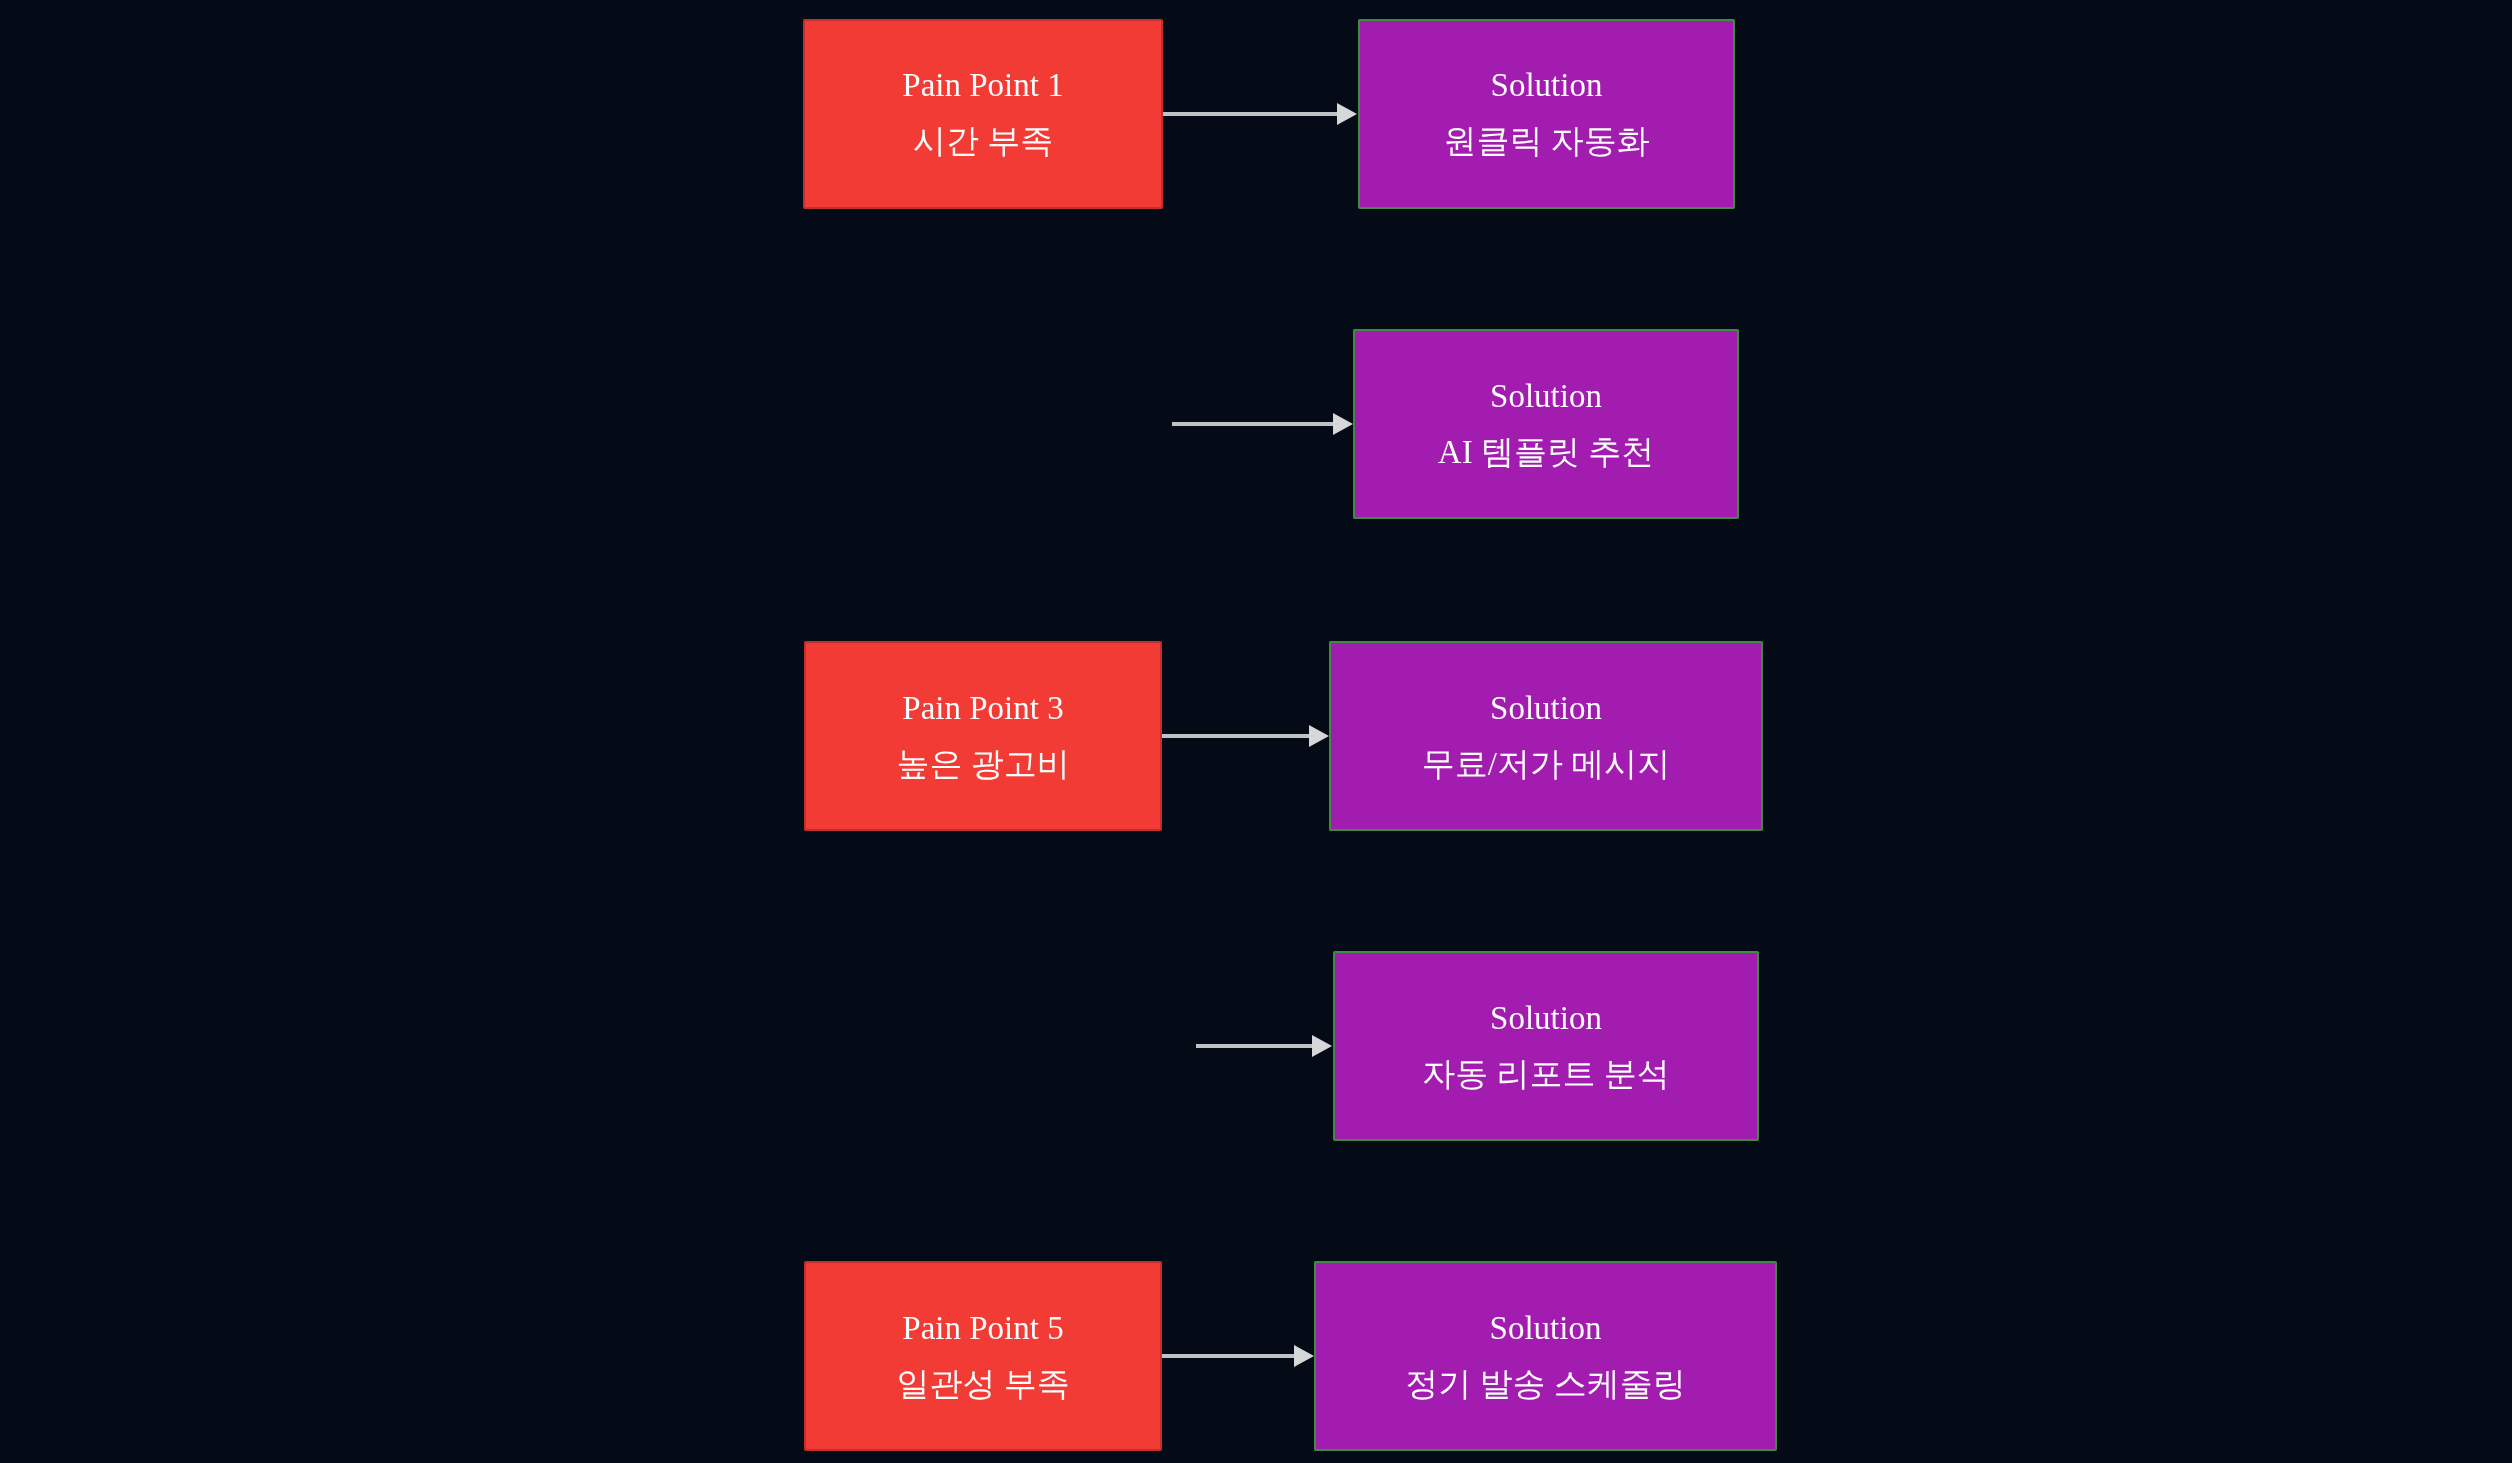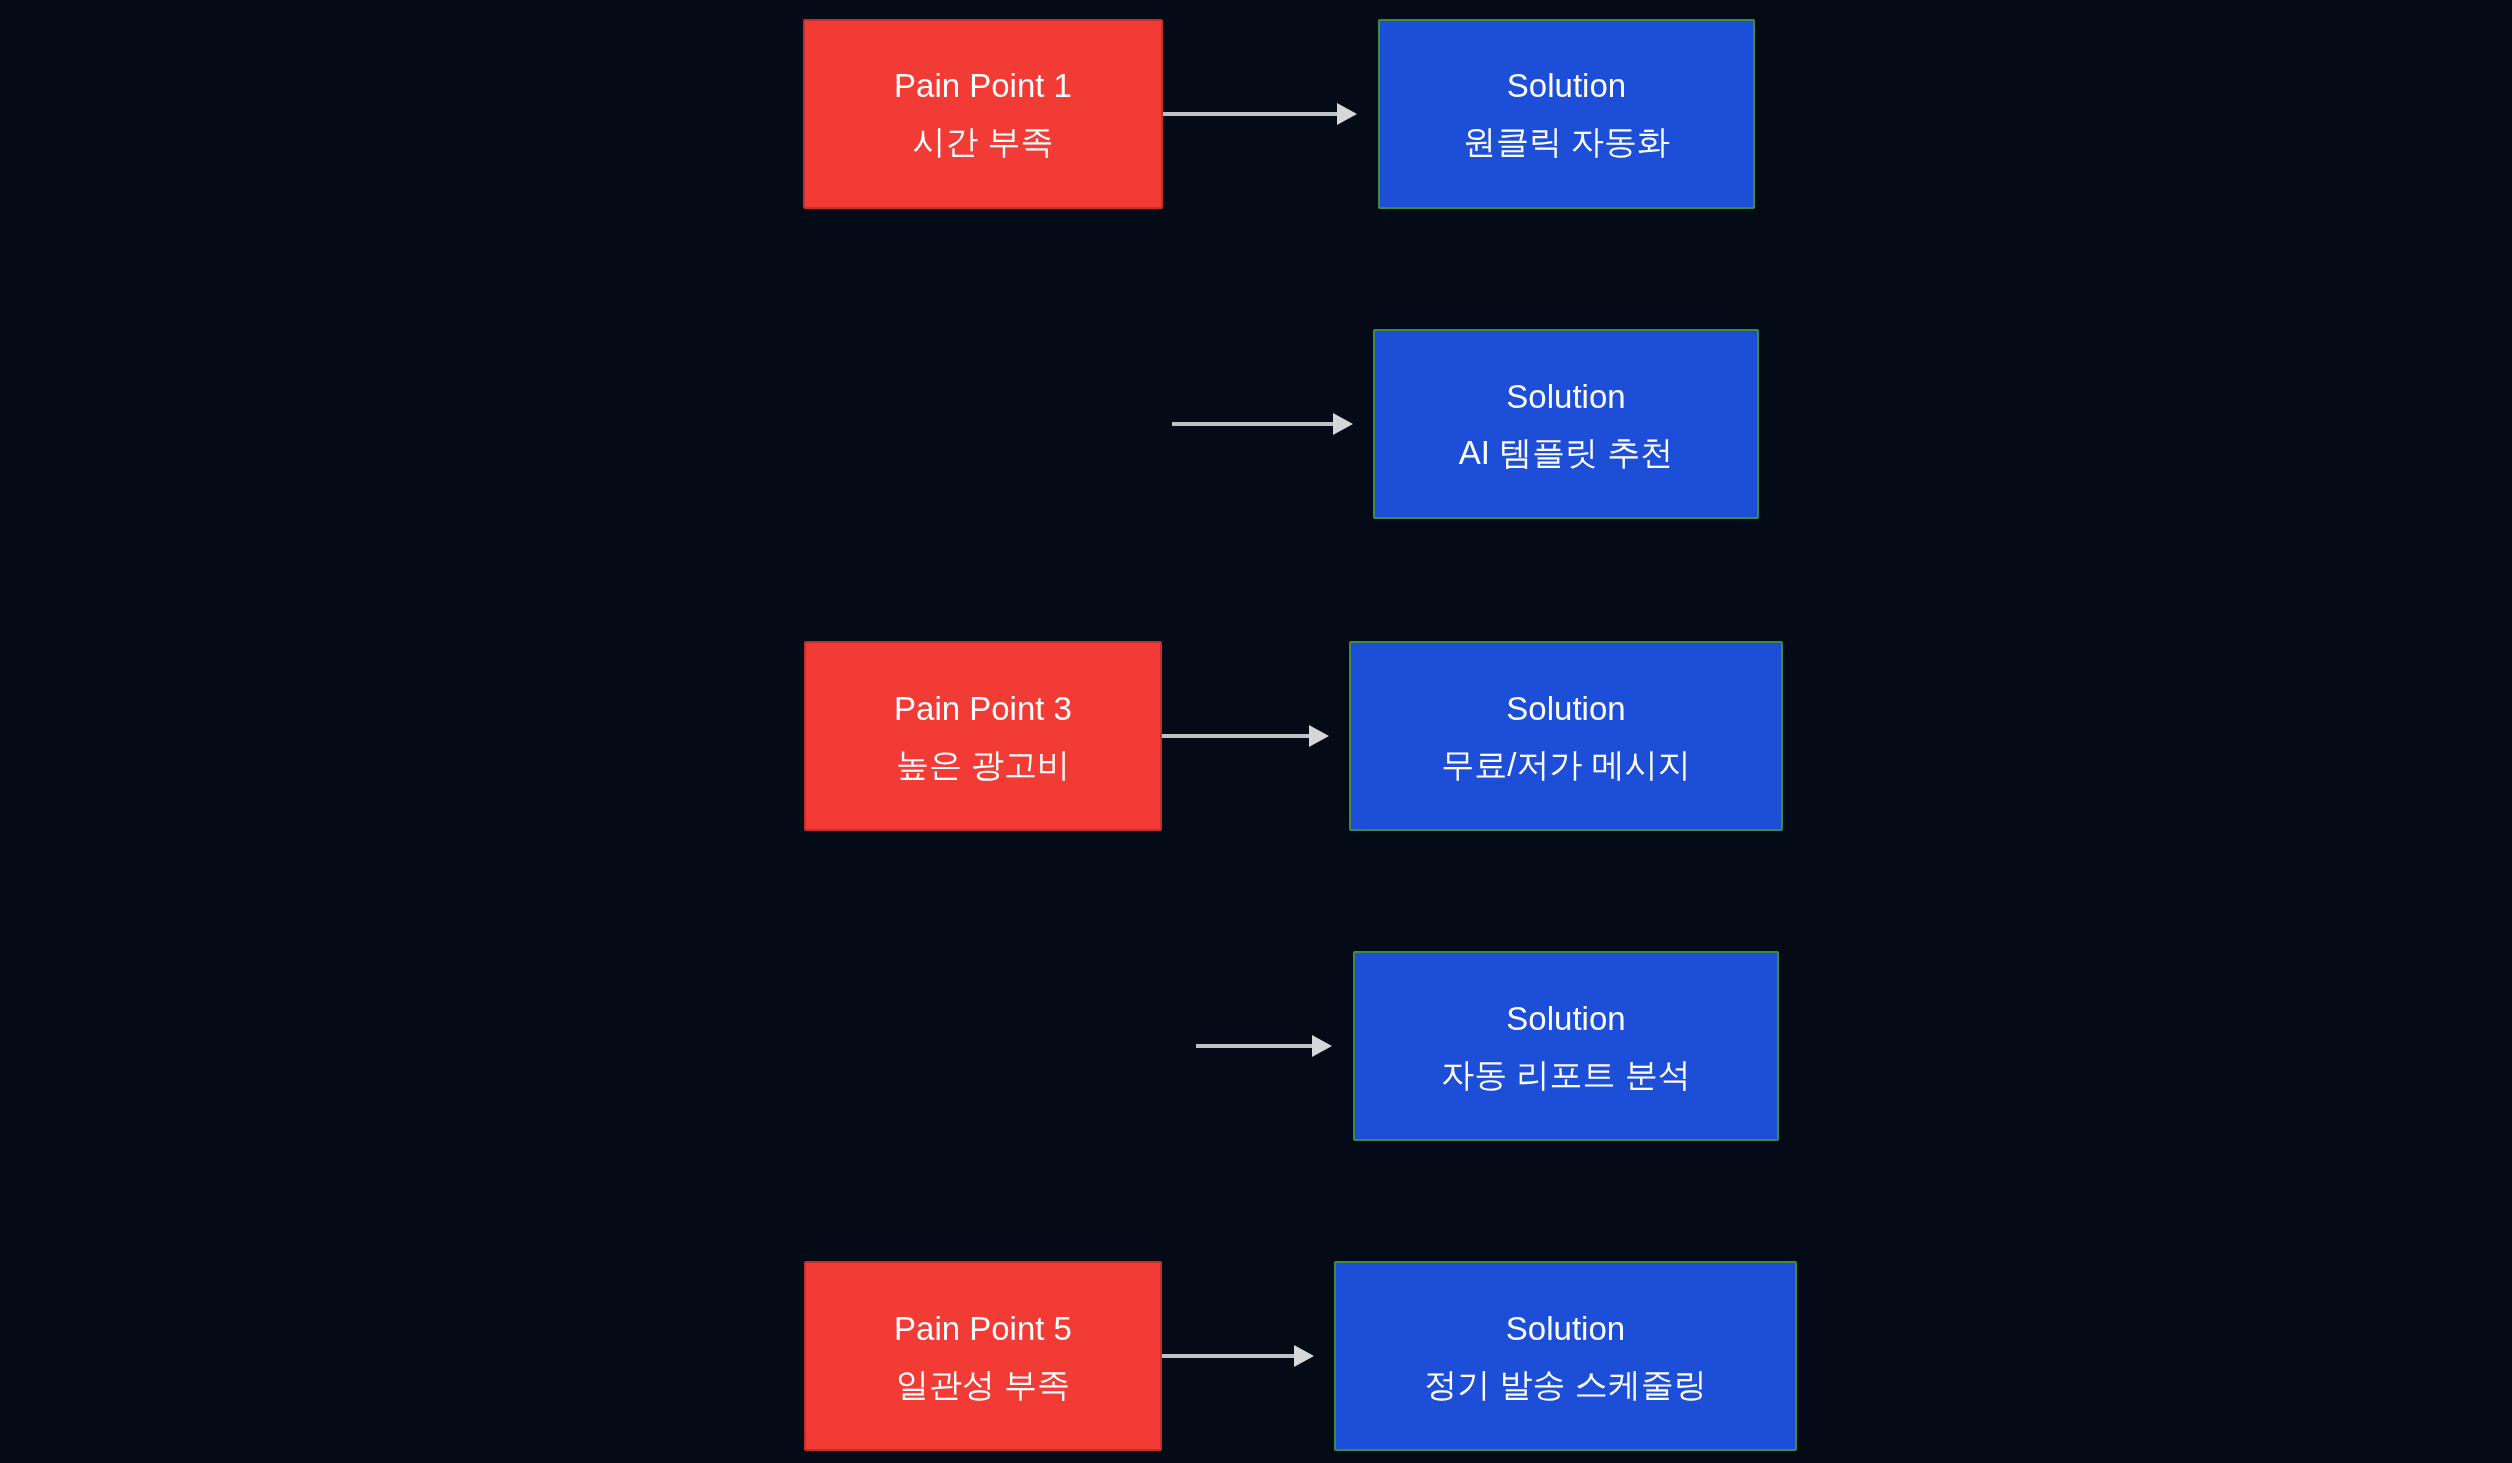--- a/index.html
+++ b/index.html
@@ -6,43 +6,43 @@
   body{
     background:#040A16;
     font-family:"Liberation Sans","DejaVu Sans",sans-serif;
   }
   .canvas{
     position:relative;
     width:2132px;
     height:1464px;
     background:#040A16;
     overflow:hidden;
+    font-family:Liberation Serif, serif;
   }
   .node{
     position:absolute;
     display:flex;
     flex-direction:column;
     justify-content:center;
     align-items:center;
     gap:23px;
     color:#FCFCFC;
     font-size:33px;
     line-height:1;
     text-align:center;
     border-radius:1.8px;
     box-sizing:border-box;
   }
   .pain{
     background:#F23B34;
     border:2.8px solid #C3302B;
   }
   .sol{
-    background:#1d4ed8;
+    background:#a21caf;
     border:2.8px solid #3D8C41;
-    margin-left:20px;
   }
   .arrow{
     position:absolute;
     height:3.7px;
     background:#BFC2C4;
   }
   .arrow::after{
     content:"";
     position:absolute;
     right:-20.3px;

